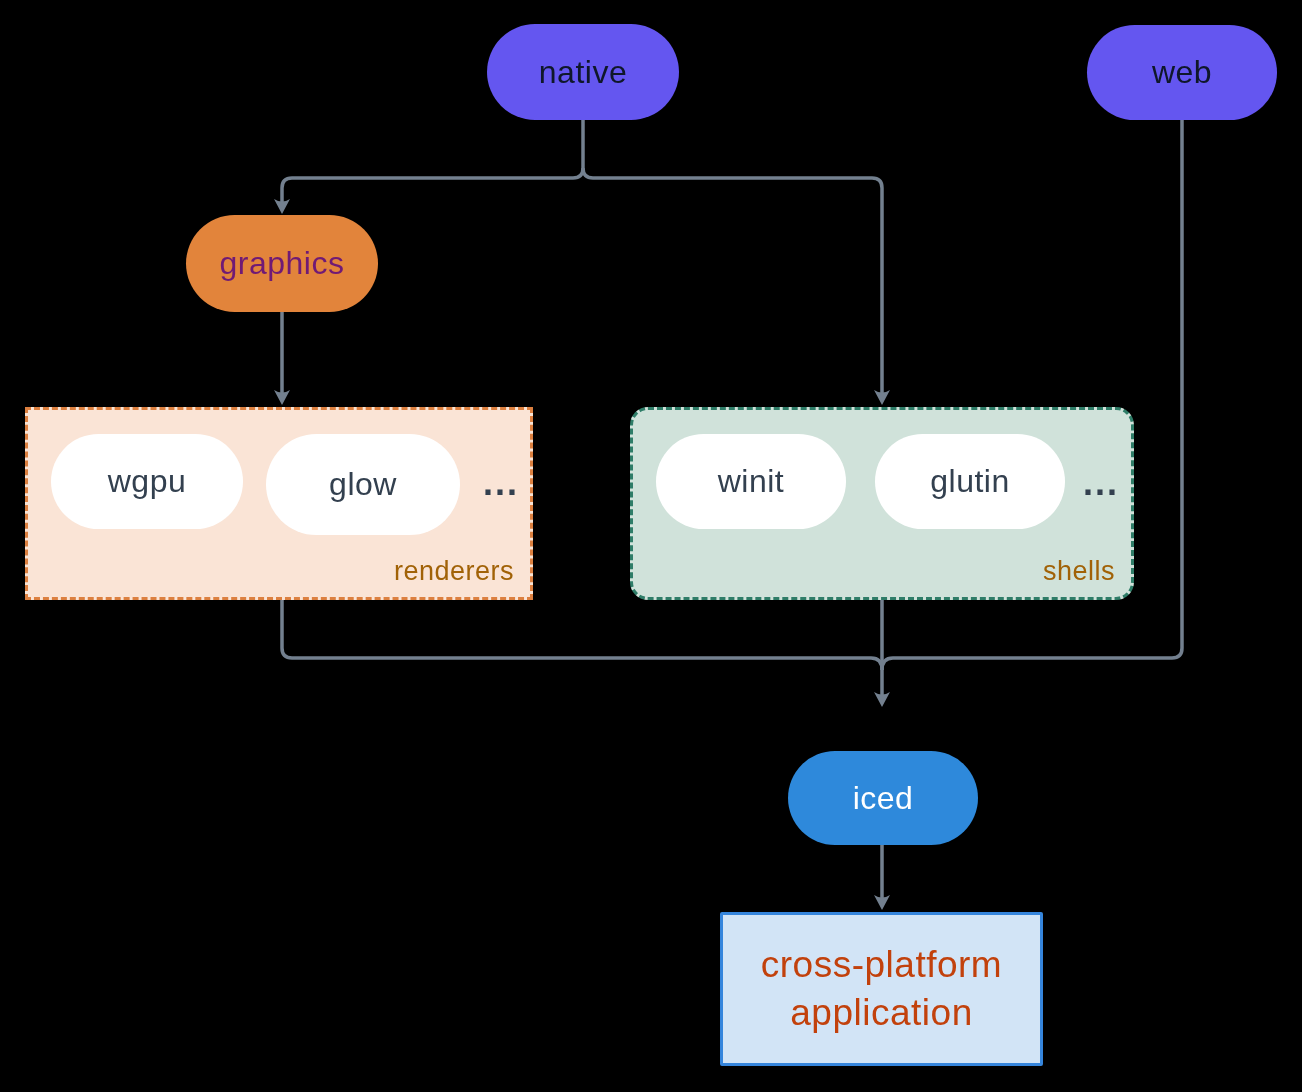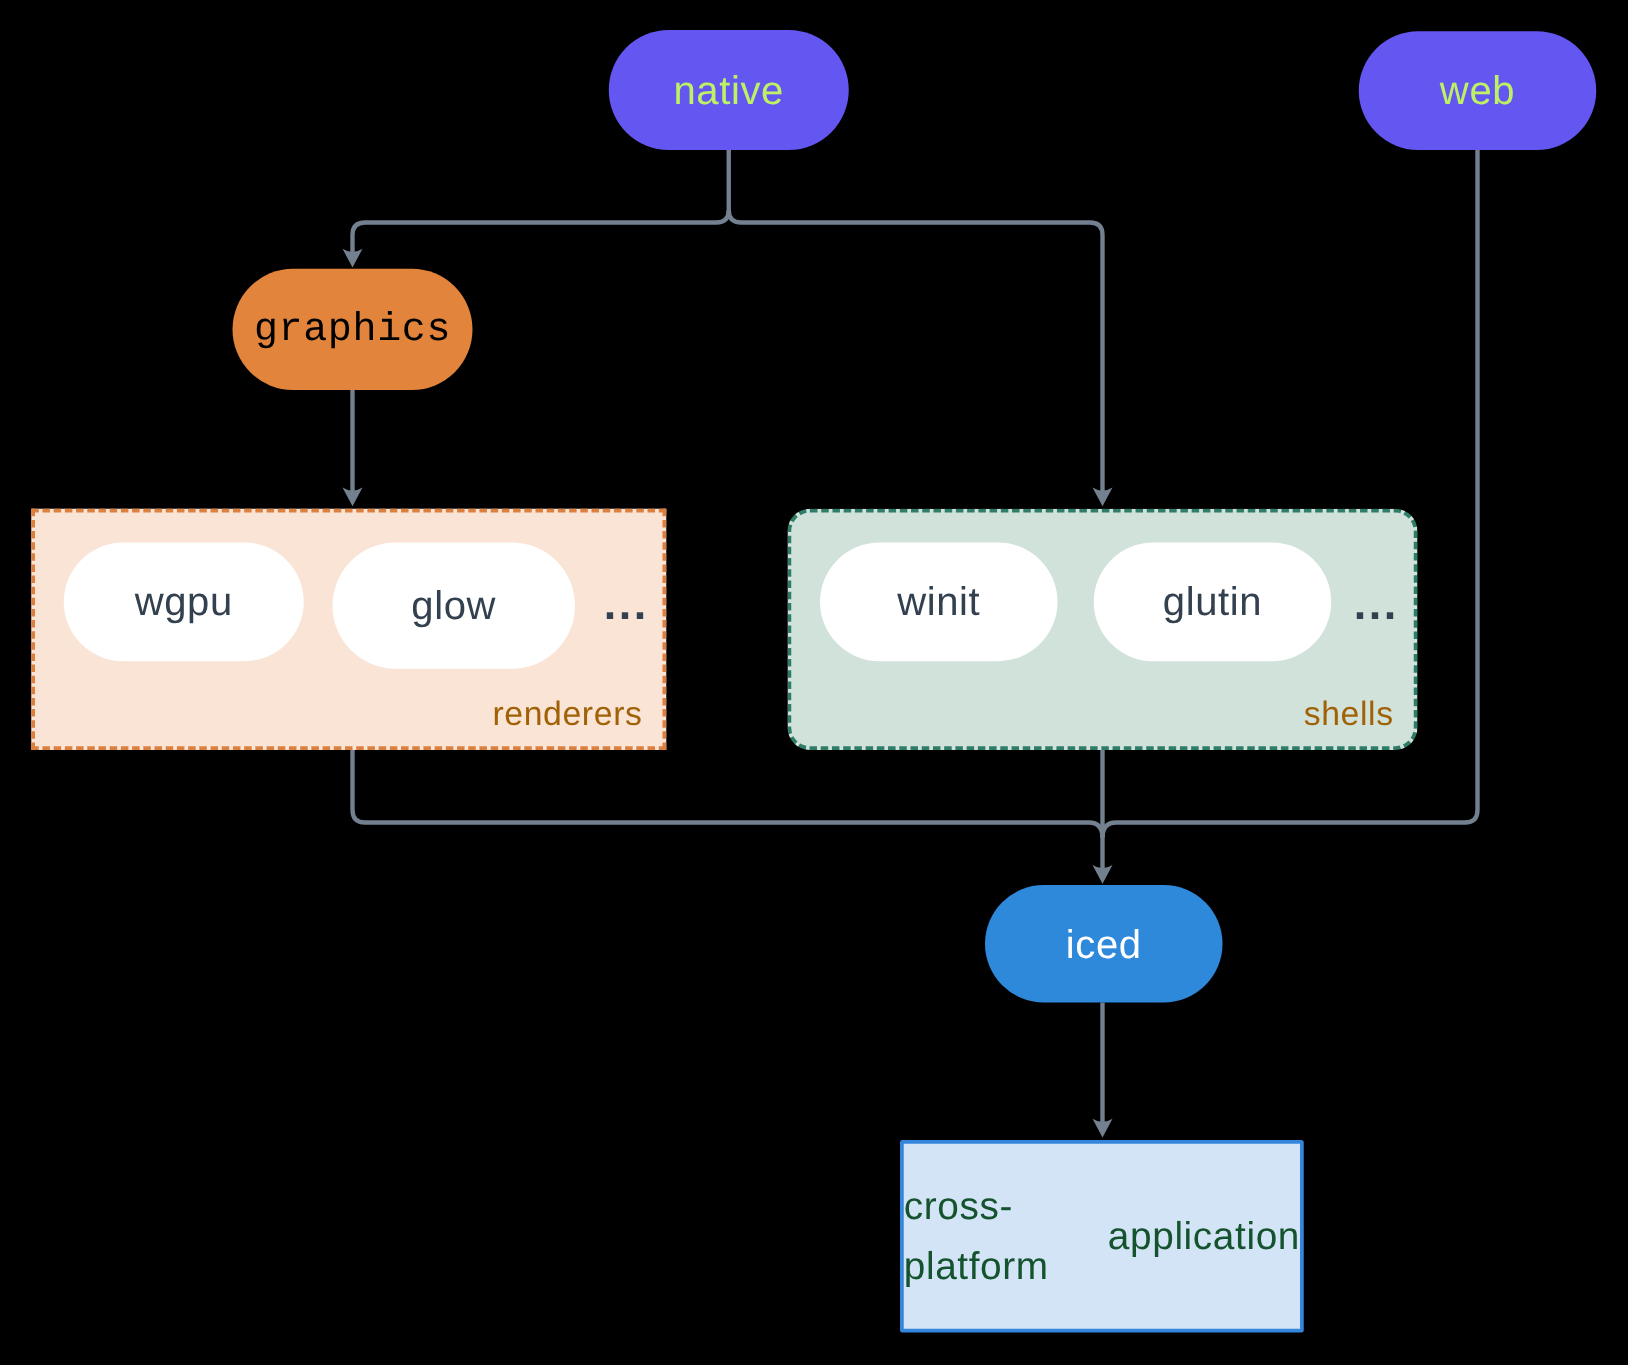--- a/index.html
+++ b/index.html
@@ -7,38 +7,38 @@
     position:relative;width:1302px;height:1092px;background:#000;overflow:hidden;
     font-family:"Liberation Sans","DejaVu Sans",sans-serif;
   }
   .edges{position:absolute;left:0;top:0;width:1302px;height:1092px;}
   .edge{stroke:#73808F;stroke-width:3.5;fill:none;}
   .arrowhead{fill:#73808F;stroke:none;}
   .pill{
     position:absolute;display:flex;align-items:center;justify-content:center;
     border-radius:60px;font-size:32px;letter-spacing:.5px;
   }
-  .pill.violet{background:#6456F0;color:#bef264;text-align:center;}
-  .pill.orange{background:#E2843B;color:#000000;font-family:Liberation Mono, monospace;}
-  .pill.blue{background:#2E89DB;color:#fff;}
+  .pill.violet{background:#6456F0;color:#0f172a;text-align:center;}
+  .pill.orange{background:#E2843B;color:#701a75;}
+  .pill.blue{background:#2E89DB;color:#fff;margin-top:43px;}
   .pill.white{background:#fff;color:#33404F;}
   .group{position:absolute;box-sizing:border-box;}
   .group.renderers{background:#FAE4D6;border:3px dashed #DC8040;}
   .group.shells{background:#D0E2DA;border:3px dashed #2F7D68;}
   .group-label{
     position:absolute;right:16px;bottom:10px;font-size:27px;color:#a16207;letter-spacing:.5px;
   }
   .ellipsis{
     position:absolute;font-size:36px;color:#33404F;font-weight:bold;letter-spacing:2px;
   }
   .appbox{
     position:absolute;left:720px;top:912px;width:323px;height:154px;box-sizing:border-box;
     background:#D2E4F6;border:3px solid #3585DC;border-radius:2px;
-    display:flex;flex-direction:row;align-items:center;justify-content:center;
-    color:#14532d;font-size:31px;line-height:48px;letter-spacing:.5px;
+    display:flex;flex-direction:column;align-items:center;justify-content:center;
+    color:#c2410c;font-size:37px;line-height:48px;letter-spacing:.5px;
   }
   
   .n-native{left:487px;top:24px;width:192px;height:96px;}
   .n-web{left:1087px;top:25px;width:190px;height:95px;}
   .n-graphics{left:186px;top:215px;width:192px;height:97px;}
   .n-iced{left:788px;top:708px;width:190px;height:94px;}
   .g-renderers{left:25px;top:407px;width:508px;height:193px;}
   .g-shells{left:630px;top:407px;width:504px;height:193px;border-radius:18px;}
   .n-wgpu{left:23px;top:24px;width:192px;height:95px;}
   .n-glow{left:238px;top:24px;width:194px;height:101px;}

